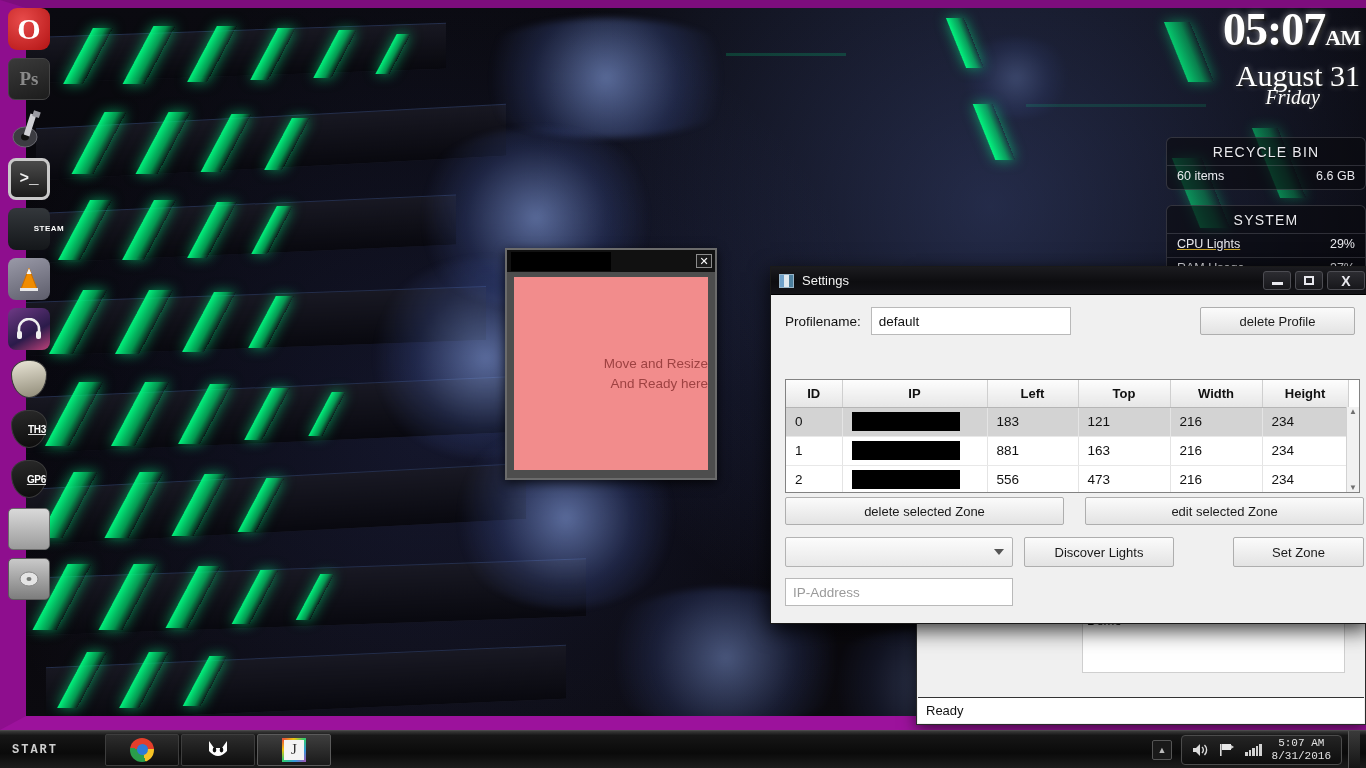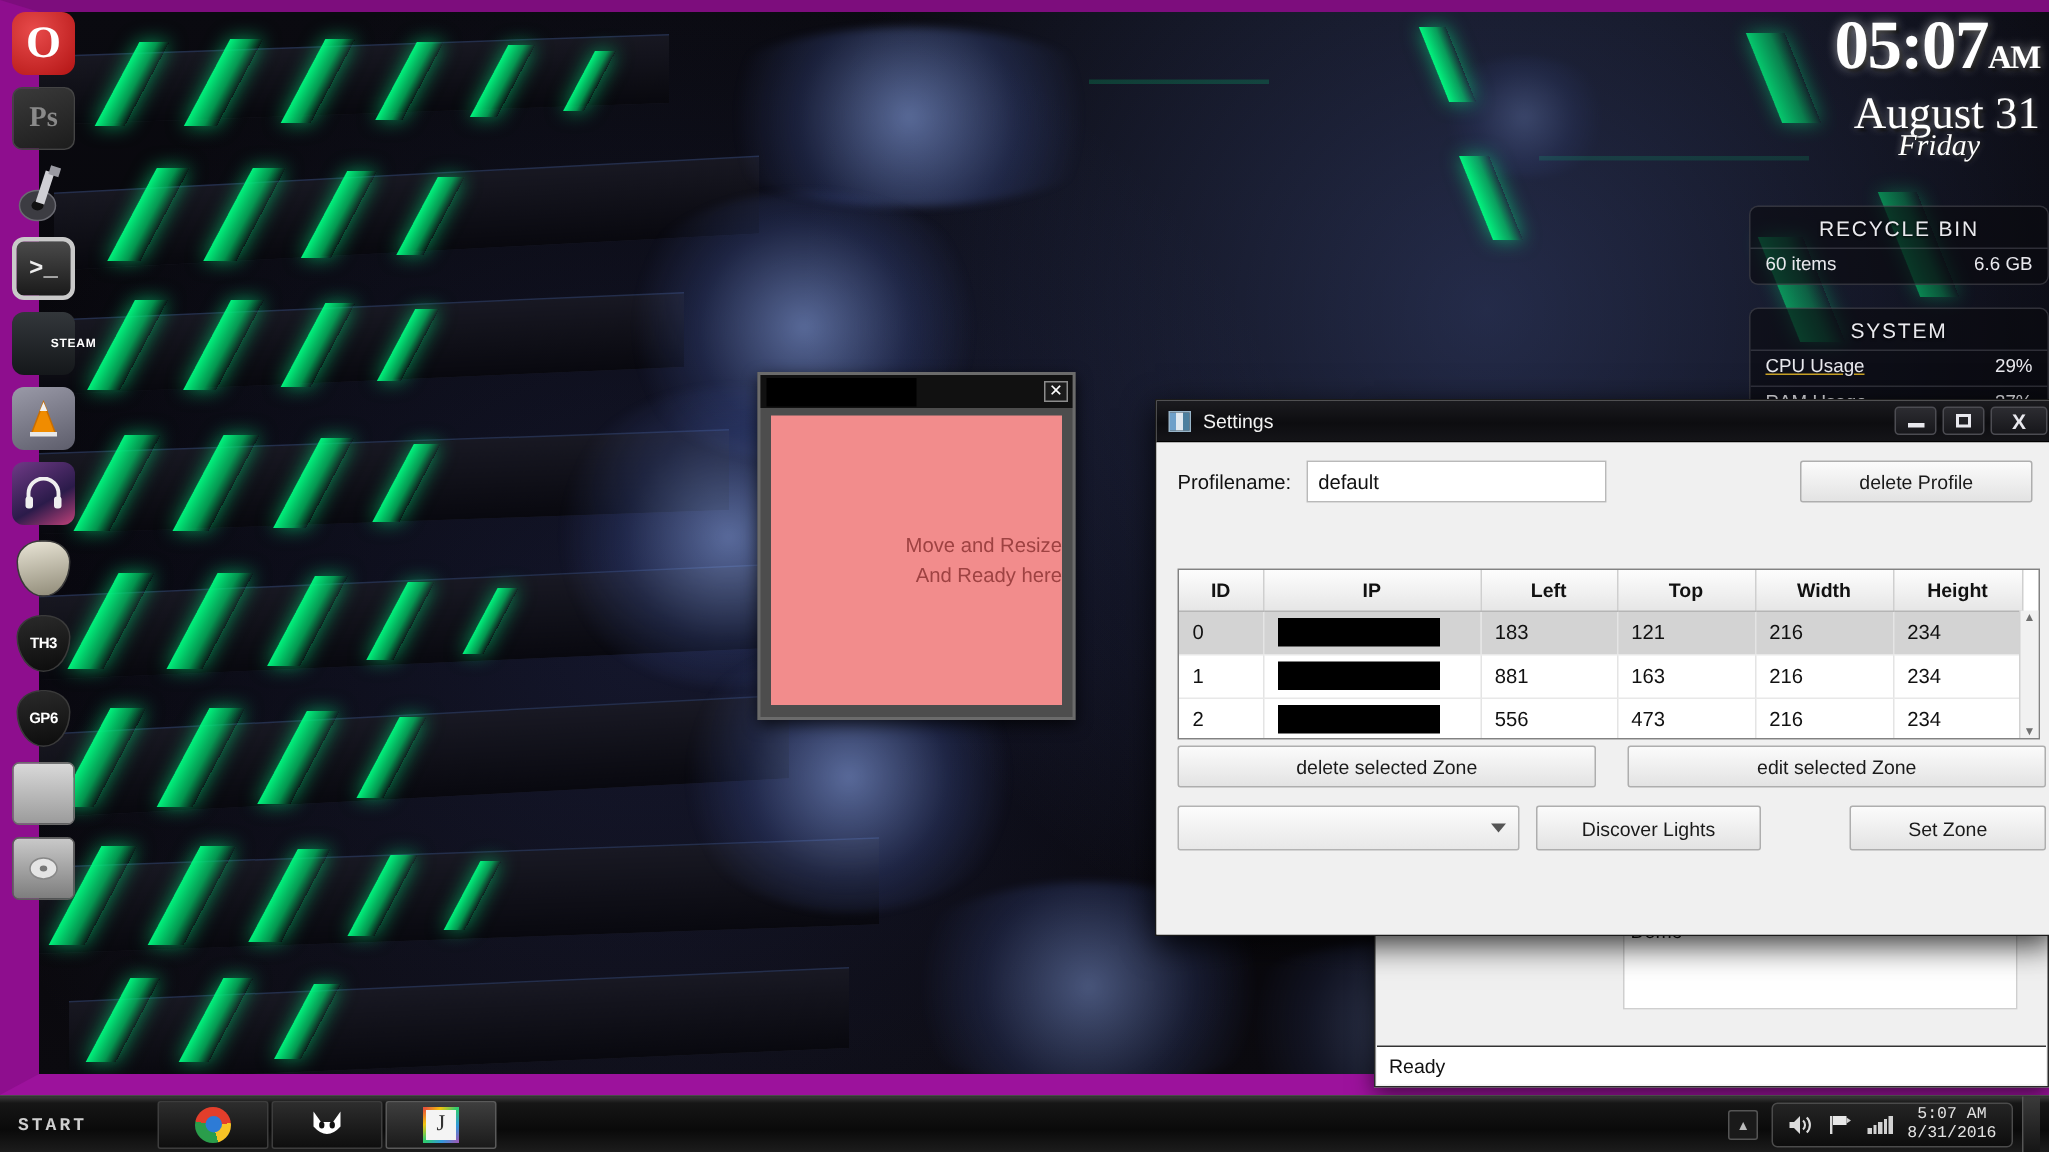--- a/index.html
+++ b/index.html
@@ -77,22 +77,23 @@
   .di-vlc { background: linear-gradient(160deg,#9a9aa8,#5d5d6b); border-radius: 8px; }
   .di-hp { background: linear-gradient(150deg,#6f3a86,#2b1b4a 60%,#c0427a); border-radius: 8px; }
   .di-pick { background: transparent; }
   .di-hdd { background: linear-gradient(180deg,#d9d9d9,#9b9b9b); border-radius: 5px; border: 1px solid #6c6c6c; }
   .di-cd { background: linear-gradient(180deg,#c9c9c9,#7d7d7d); border-radius: 5px; border: 1px solid #5c5c5c; }
 
   .pick-shape {
     width: 36px; height: 38px;
     background: linear-gradient(170deg, #2a2a2a, #0c0c0c);
     border-radius: 46% 46% 50% 50% / 38% 38% 62% 62%;
-    display: flex; align-items: center; justify-content: center;
+    display: flex; align-items: center; justify-content: flex-end;
     border: 1px solid #3a3a3a;
+    text-decoration: underline;
   }
   .pick-shape.light { background: linear-gradient(170deg,#e9e5d6,#8f8a77); }
   .pick-lbl { font-size: 10px; font-weight: bold; color: #fff; letter-spacing: -.3px; }
 
   
   .gadget {
     position: absolute; right: 0; width: 200px;
     background: rgba(10,10,14,0.62);
     border: 1px solid rgba(120,120,130,0.35);
     border-radius: 6px;
@@ -476,21 +477,21 @@
     <div class="g-title">RECYCLE BIN</div>
     <div class="g-row">
       <span>60 items</span>
       <span>6.6 GB</span>
     </div>
   </div>
 
   <div class="gadget" id="gadget-system">
     <div class="g-title">SYSTEM</div>
     <div class="g-row link">
-      <span>CPU Usage</span>
+      <span>CPU Lights</span>
       <span>29%</span>
     </div>
     <div class="g-row link">
       <span>RAM Usage</span>
       <span>37%</span>
     </div>
   </div>
 
   <div id="zone-window">
     <div class="zw-title">
@@ -590,20 +591,21 @@
       <div class="btn" id="delete-zone-btn">delete selected Zone</div>
       <div class="btn" id="edit-zone-btn">edit selected Zone</div>
 
       <div class="select-box">
         <span></span>
         <span class="caret"></span>
       </div>
       <div class="btn" id="discover-btn">Discover Lights</div>
       <div class="btn" id="setzone-btn">Set Zone</div>
 
+      <input class="inp" id="ip-input" placeholder="IP-Address" style="">
     </div>
   </div>
 
   <div id="taskbar">
     <div id="start-btn">START</div>
     <div class="tb-item">
       <div class="chrome-ic"></div>
     </div>
     <div class="tb-item">
       <svg width="24" height="22" viewBox="0 0 24 22">

